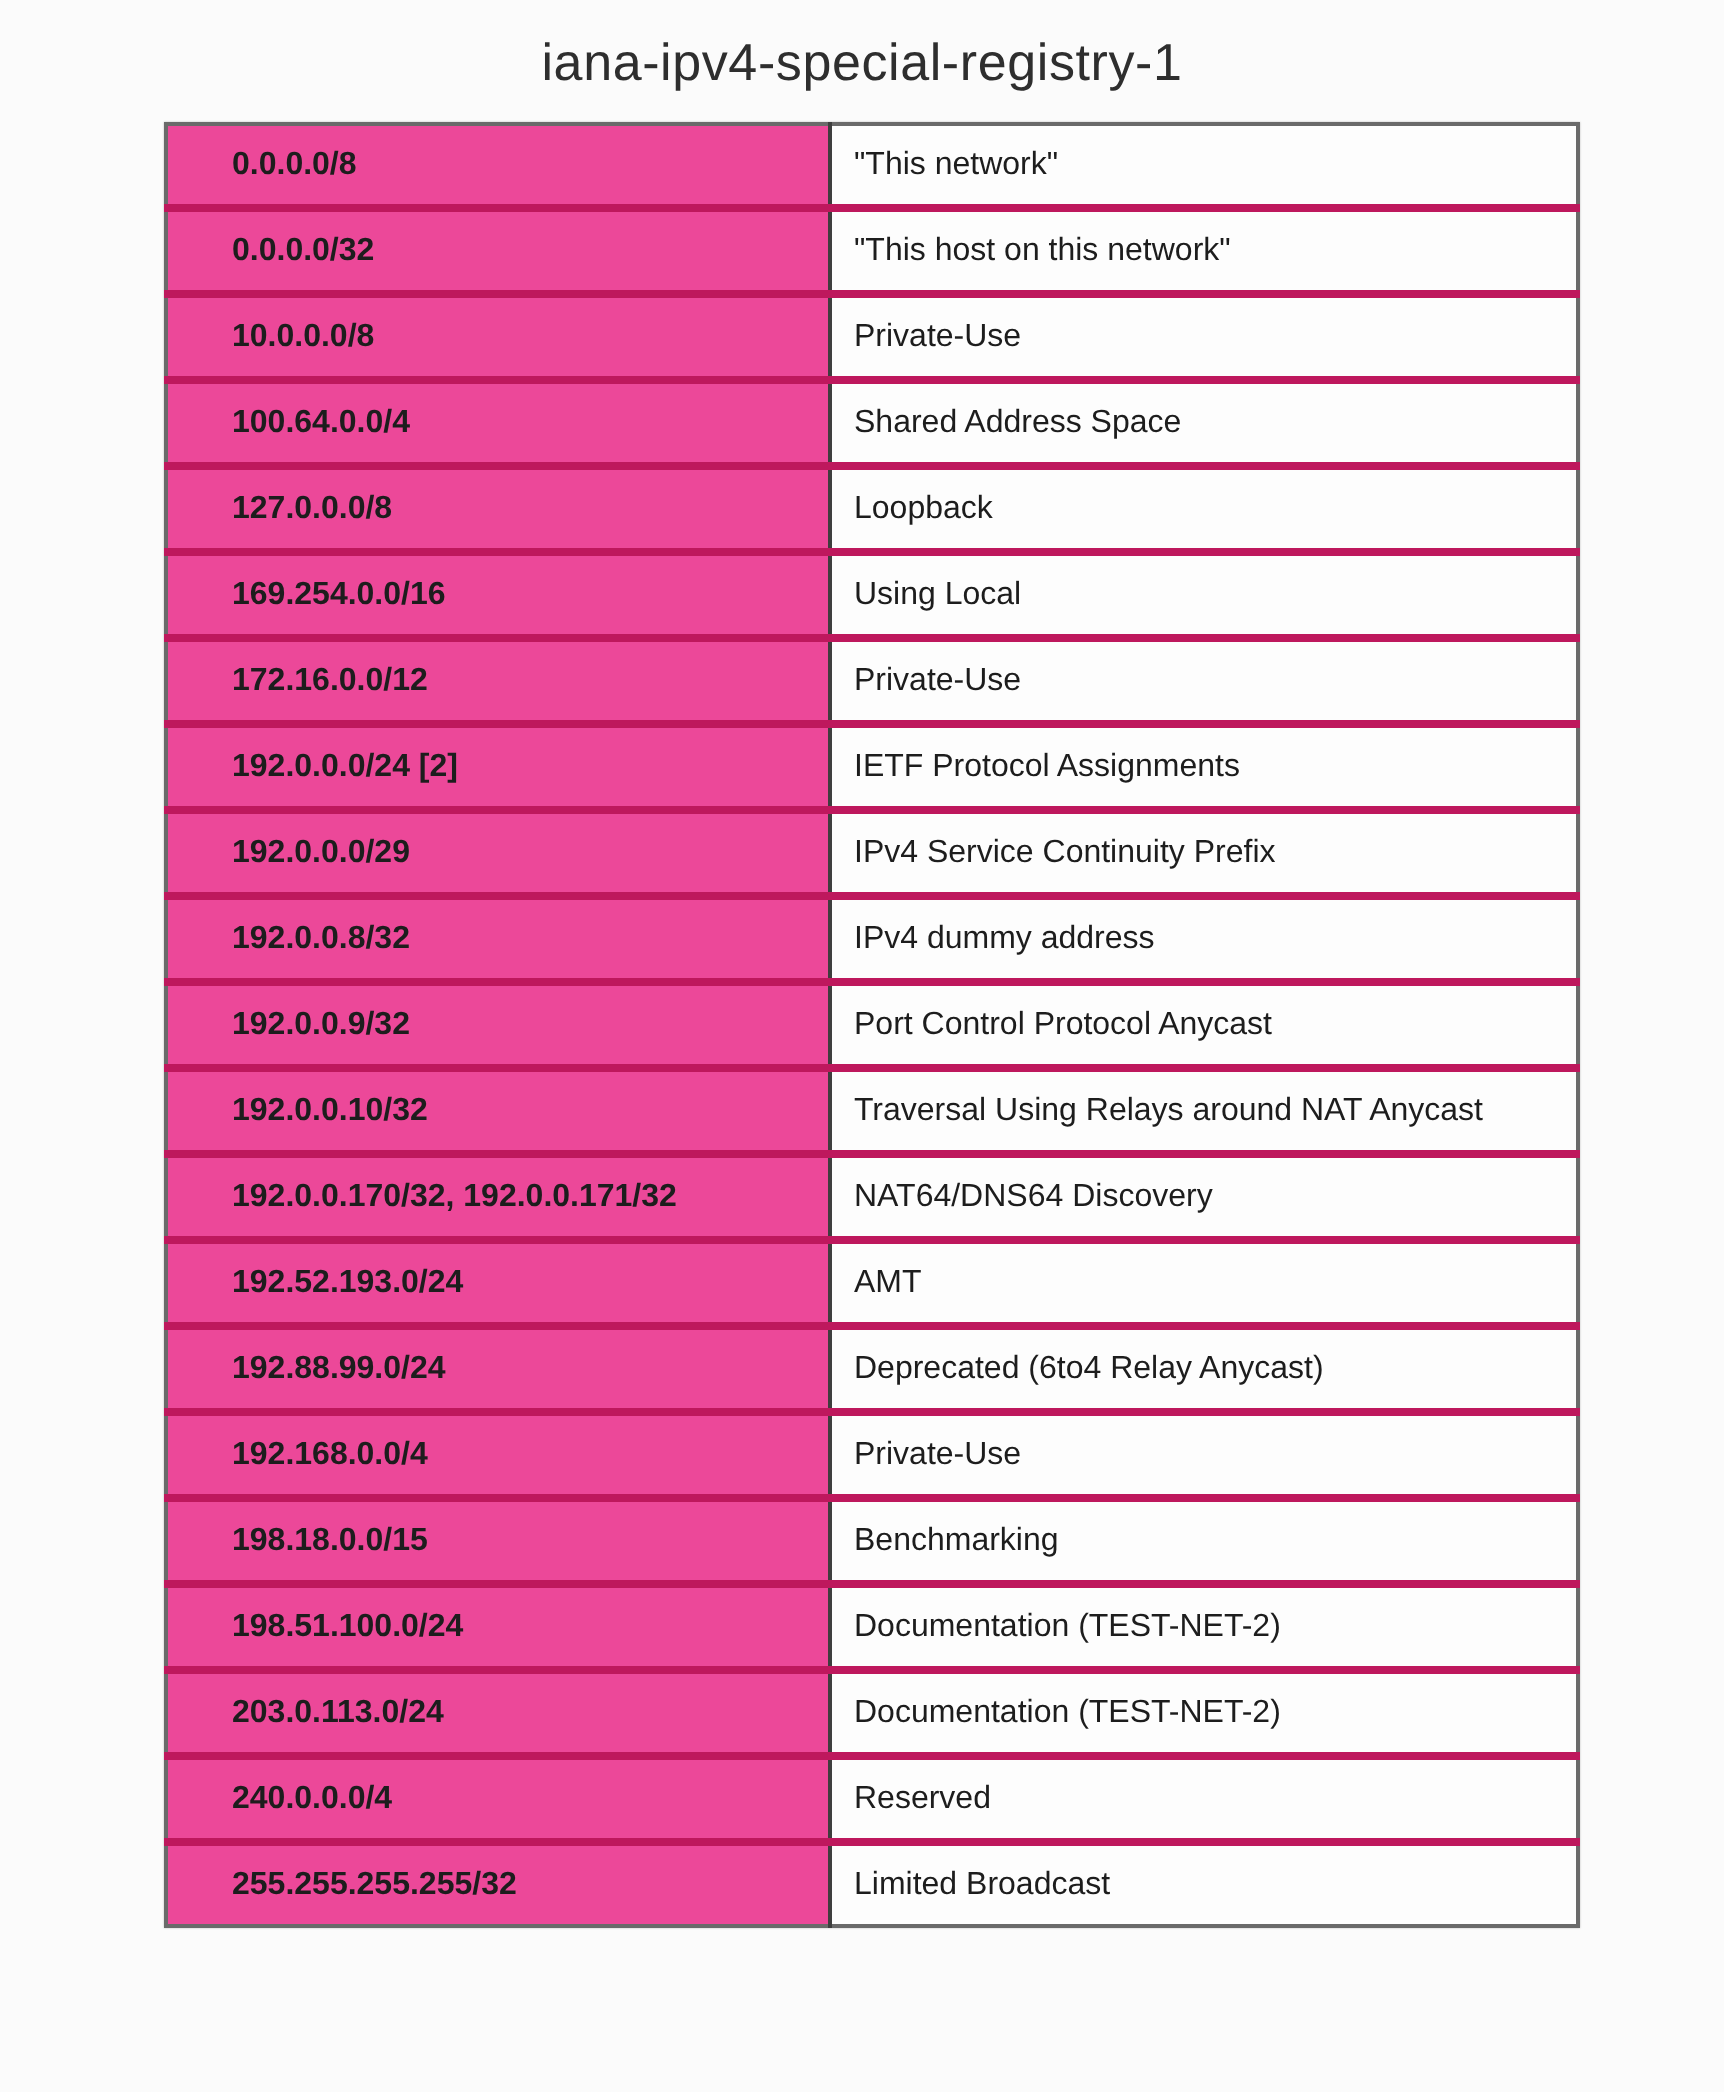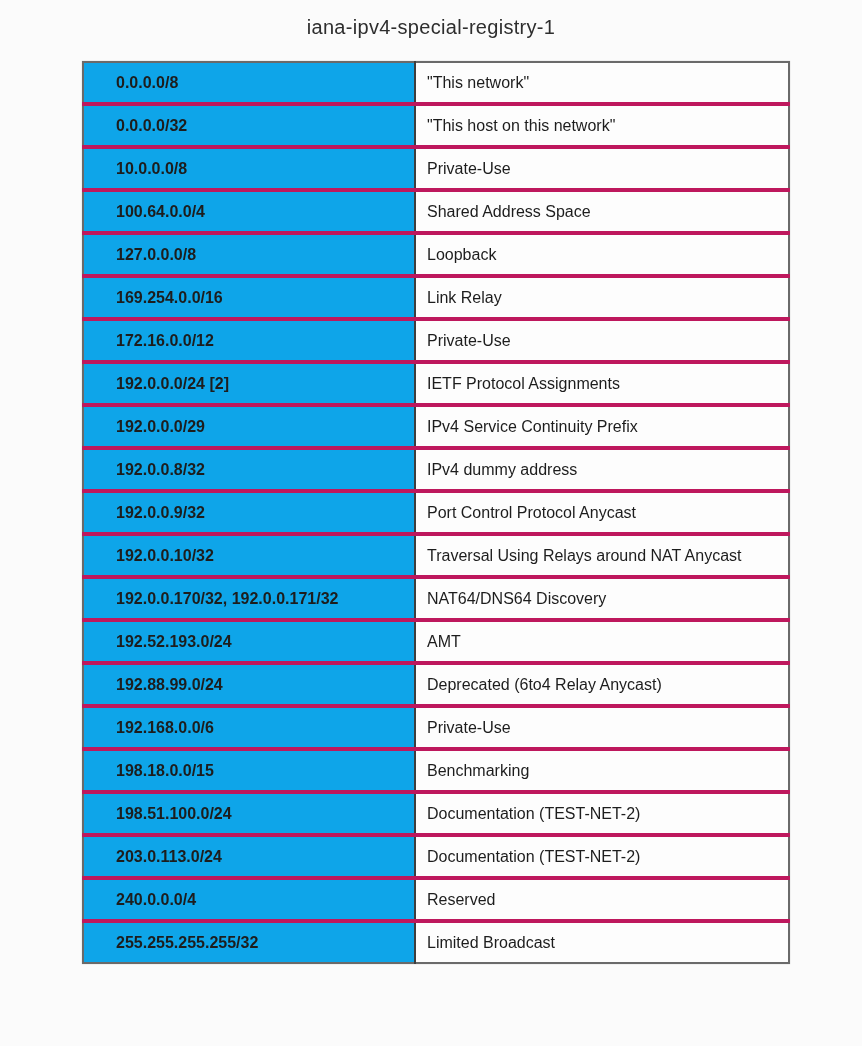--- a/index.html
+++ b/index.html
@@ -10,21 +10,21 @@
     font-family: "Liberation Sans", sans-serif;
     position: relative;
     overflow: hidden;
   }
   .page-title {
     position: absolute;
     top: 16px;
     left: 0;
     width: 100%;
     text-align: center;
-    font-size: 20px;
+    font-size: 26px;
     font-weight: 400;
     color: #2e2e2e;
     letter-spacing: 0.3px;
   }
   .registry-table {
     position: absolute;
     top: 61px;
     left: 82px;
     width: 708px;
     border-collapse: collapse;
@@ -38,21 +38,21 @@
     color: #1d1d1d;
     border-top: 4px solid #be185d;
     padding: 0 10px 0 11px;
     vertical-align: middle;
     white-space: nowrap;
     overflow: hidden;
   }
   .registry-table tr:first-child td { border-top: none; }
   td.block-cell {
     width: 288px;
-    background: #0ea5e9;
+    background: #ec4899;
     font-weight: bold;
     border-right: 2px solid #3e3e3e;
     padding-left: 32px;
   }
   td.name-cell {
     background: #fdfdfd;
   }
 </style>
 </head>
 <body>
@@ -76,21 +76,21 @@
       <tr>
         <td class="block-cell">100.64.0.0/4</td>
         <td class="name-cell">Shared Address Space</td>
       </tr>
       <tr>
         <td class="block-cell">127.0.0.0/8</td>
         <td class="name-cell">Loopback</td>
       </tr>
       <tr>
         <td class="block-cell">169.254.0.0/16</td>
-        <td class="name-cell">Link Relay</td>
+        <td class="name-cell">Using Local</td>
       </tr>
       <tr>
         <td class="block-cell">172.16.0.0/12</td>
         <td class="name-cell">Private-Use</td>
       </tr>
       <tr>
         <td class="block-cell">192.0.0.0/24 [2]</td>
         <td class="name-cell">IETF Protocol Assignments</td>
       </tr>
       <tr>
@@ -115,21 +115,21 @@
       </tr>
       <tr>
         <td class="block-cell">192.52.193.0/24</td>
         <td class="name-cell">AMT</td>
       </tr>
       <tr>
         <td class="block-cell">192.88.99.0/24</td>
         <td class="name-cell">Deprecated (6to4 Relay Anycast)</td>
       </tr>
       <tr>
-        <td class="block-cell">192.168.0.0/6</td>
+        <td class="block-cell">192.168.0.0/4</td>
         <td class="name-cell">Private-Use</td>
       </tr>
       <tr>
         <td class="block-cell">198.18.0.0/15</td>
         <td class="name-cell">Benchmarking</td>
       </tr>
       <tr>
         <td class="block-cell">198.51.100.0/24</td>
         <td class="name-cell">Documentation (TEST-NET-2)</td>
       </tr>

